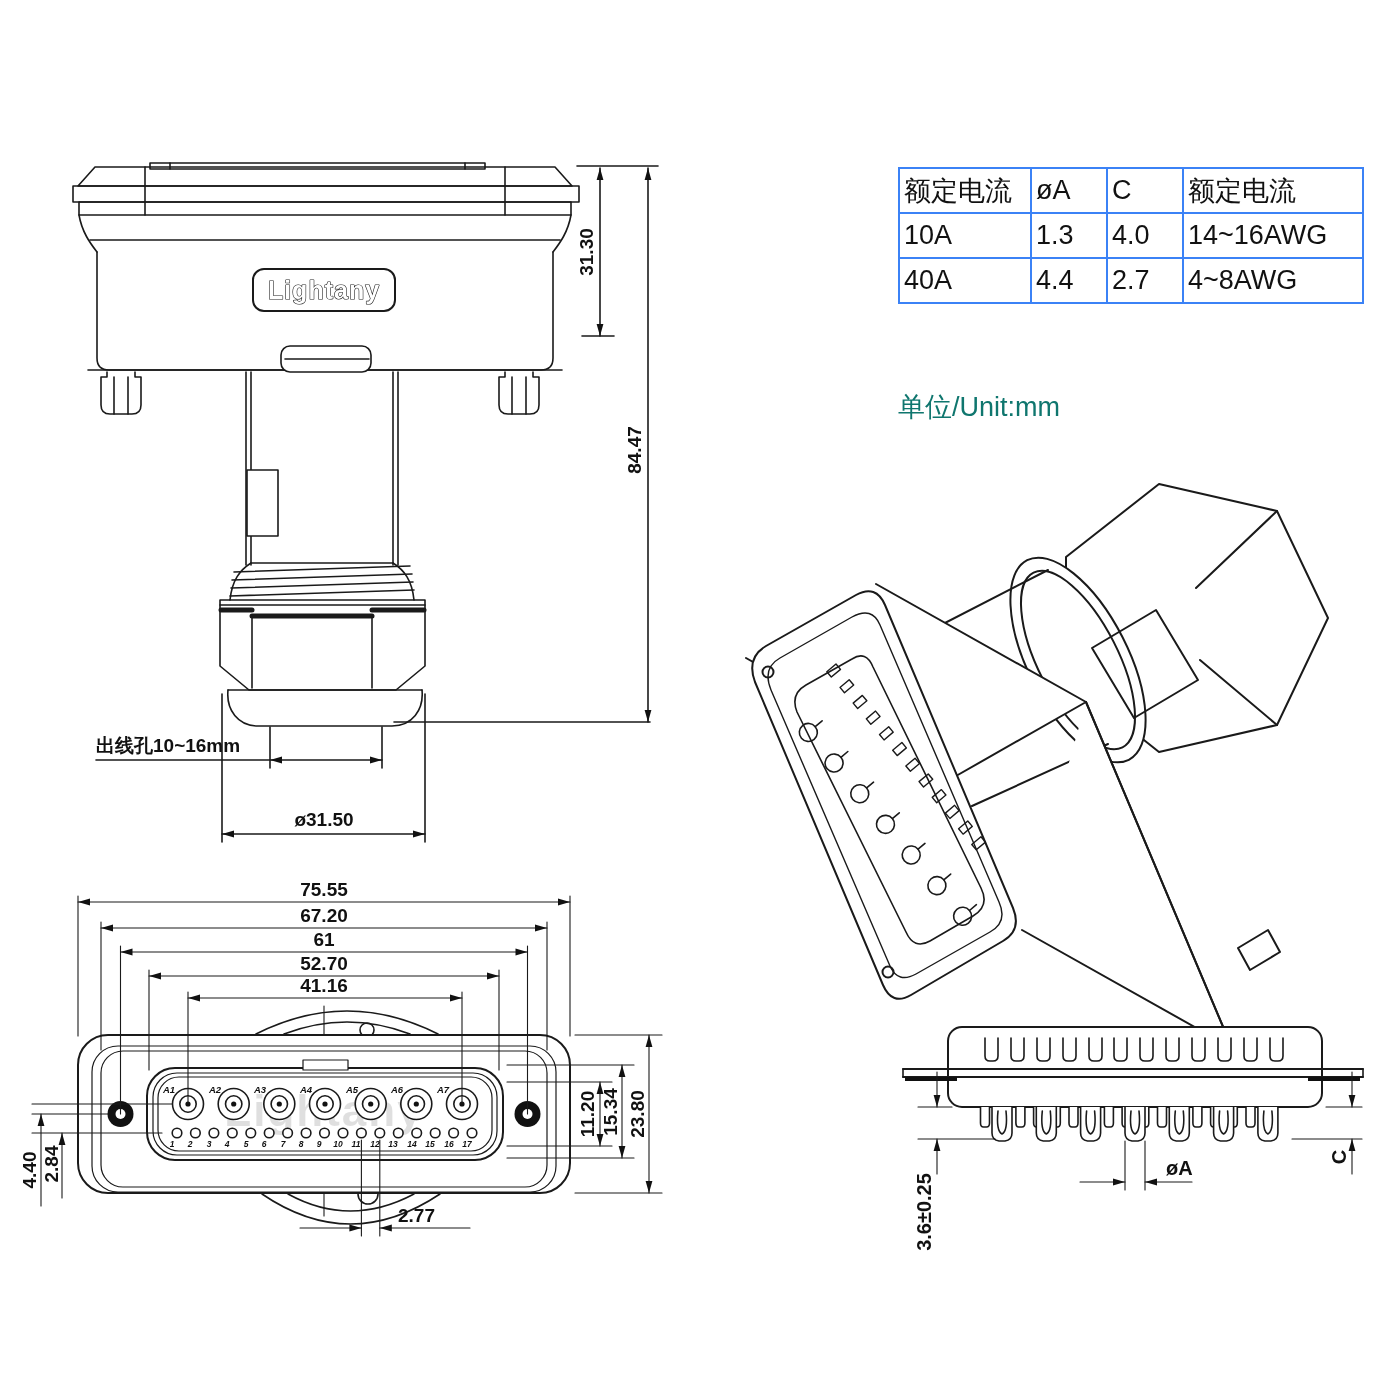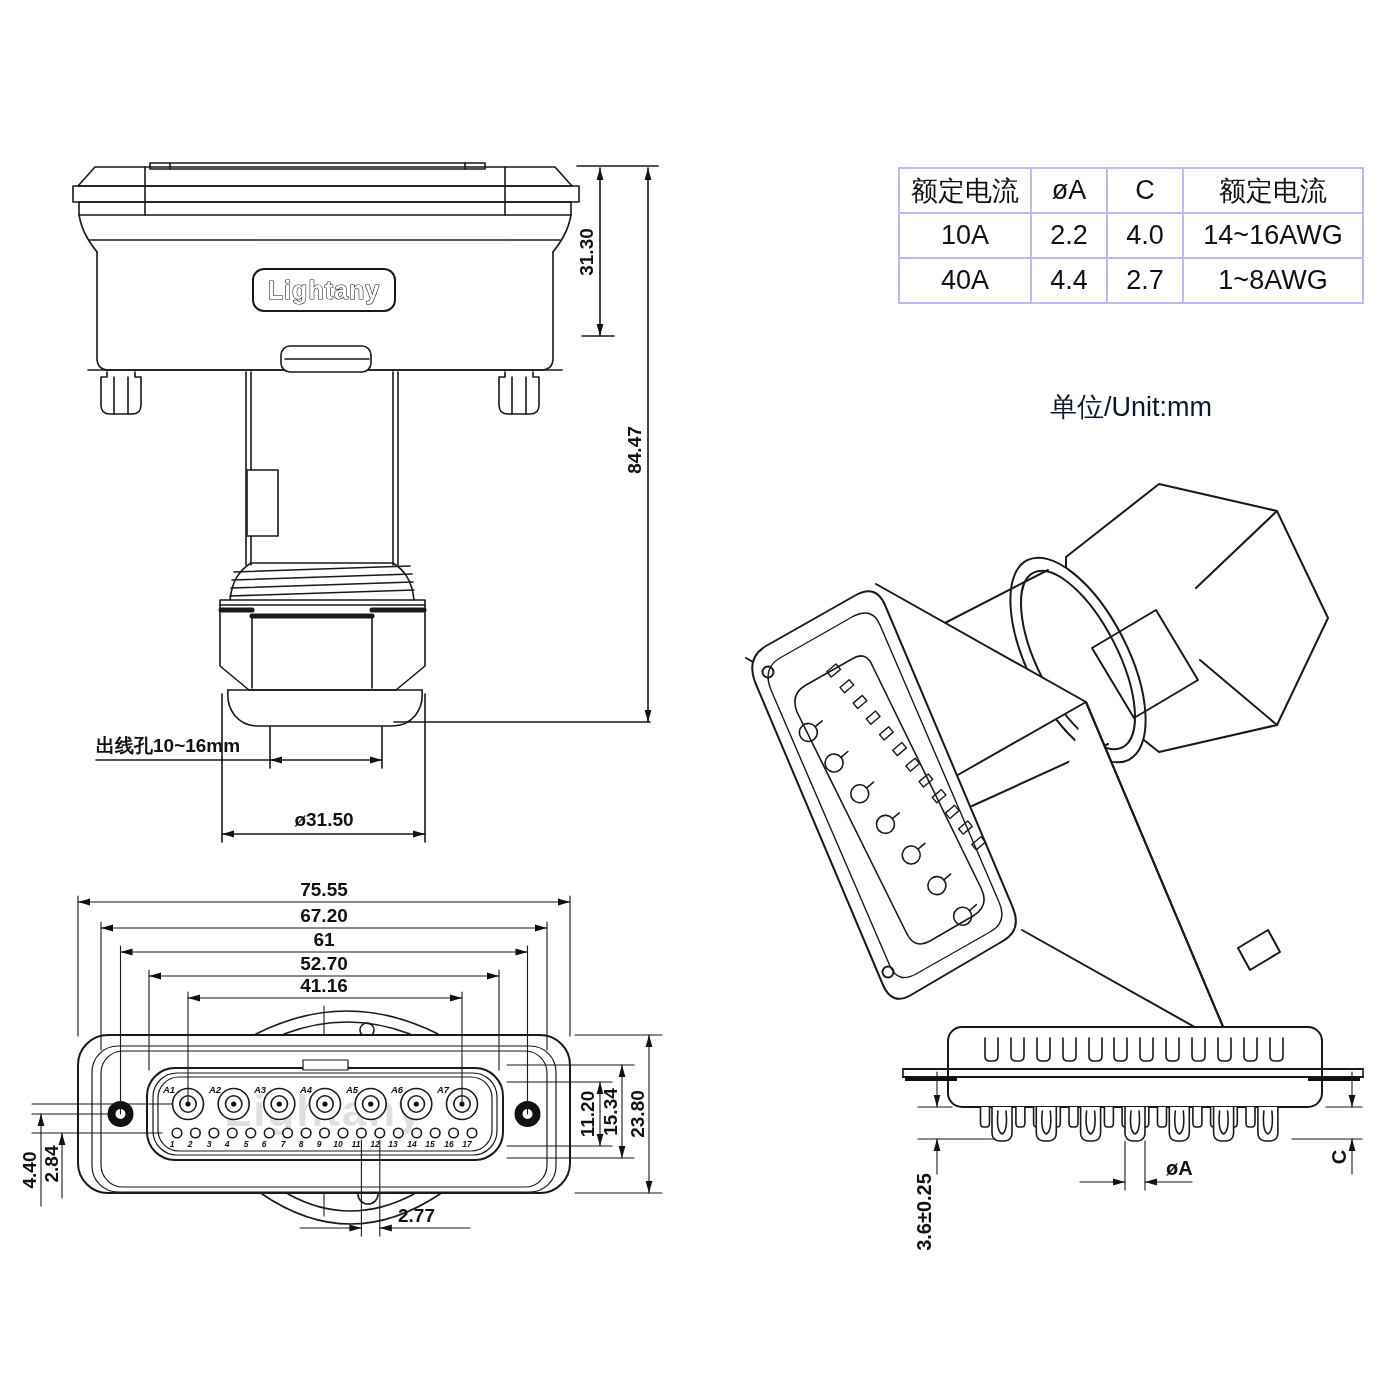--- a/index.html
+++ b/index.html
@@ -1,25 +1,25 @@
 <!DOCTYPE html>
 <html><head>
 <meta charset="utf-8">
 <style>
   html,body{margin:0;padding:0;background:#fff;}
   body{width:1400px;height:1400px;position:relative;overflow:hidden;
        font-family:"Liberation Sans",sans-serif;color:#111;}
   #art{position:absolute;left:0;top:0;}
   .spec-table{position:absolute;left:898px;top:167px;border-collapse:collapse;
               table-layout:fixed;}
-  .spec-table th,.spec-table td{border:2px solid #c4b5fd;text-align:center;
+  .spec-table th,.spec-table td{border:2px solid #3b82f6;text-align:left;
               vertical-align:middle;font-weight:400;font-size:27px;
               height:43px;padding:0 4px;white-space:nowrap;color:#111;}
   .unit-note{position:absolute;left:898px;top:389px;width:466px;
-             text-align:center;font-size:27px;color:#0f172a;}
+             text-align:left;font-size:27px;color:#0f766e;}
   text{font-family:"Liberation Sans",sans-serif;}
   .dim{font-size:19px;font-weight:600;fill:#111;stroke:none;}
   .dimr{font-size:20px;font-weight:600;fill:#111;stroke:none;}
   .clbl{font-size:9.5px;font-weight:700;font-style:italic;fill:#111;stroke:none;}
   .plbl{font-size:8.5px;font-weight:700;font-style:italic;fill:#111;stroke:none;}
   .wmark{font-size:44px;font-weight:700;fill:#000;opacity:0.12;stroke:none;letter-spacing:2px;}
   .logo{font-size:25px;font-weight:700;fill:#fff;stroke:#1a1a1a;stroke-width:1.2px;
         paint-order:stroke;letter-spacing:1px;}
 </style>
 </head>
@@ -443,25 +443,25 @@
     </colgroup>
   <tbody>
       <tr>
     <th>额定电流</th>
     <th>øA</th>
     <th>C</th>
     <th>额定电流</th>
   </tr>
   <tr>
     <td>10A</td>
-    <td>2.2</td>
+    <td>1.3</td>
     <td>4.0</td>
     <td>14~16AWG</td>
   </tr>
   <tr>
     <td>40A</td>
     <td>4.4</td>
     <td>2.7</td>
-    <td>1~8AWG</td>
+    <td>4~8AWG</td>
   </tr>
 </tbody>
   </table>
 <div class="unit-note">单位/Unit:mm</div>
 
 </body></html>

